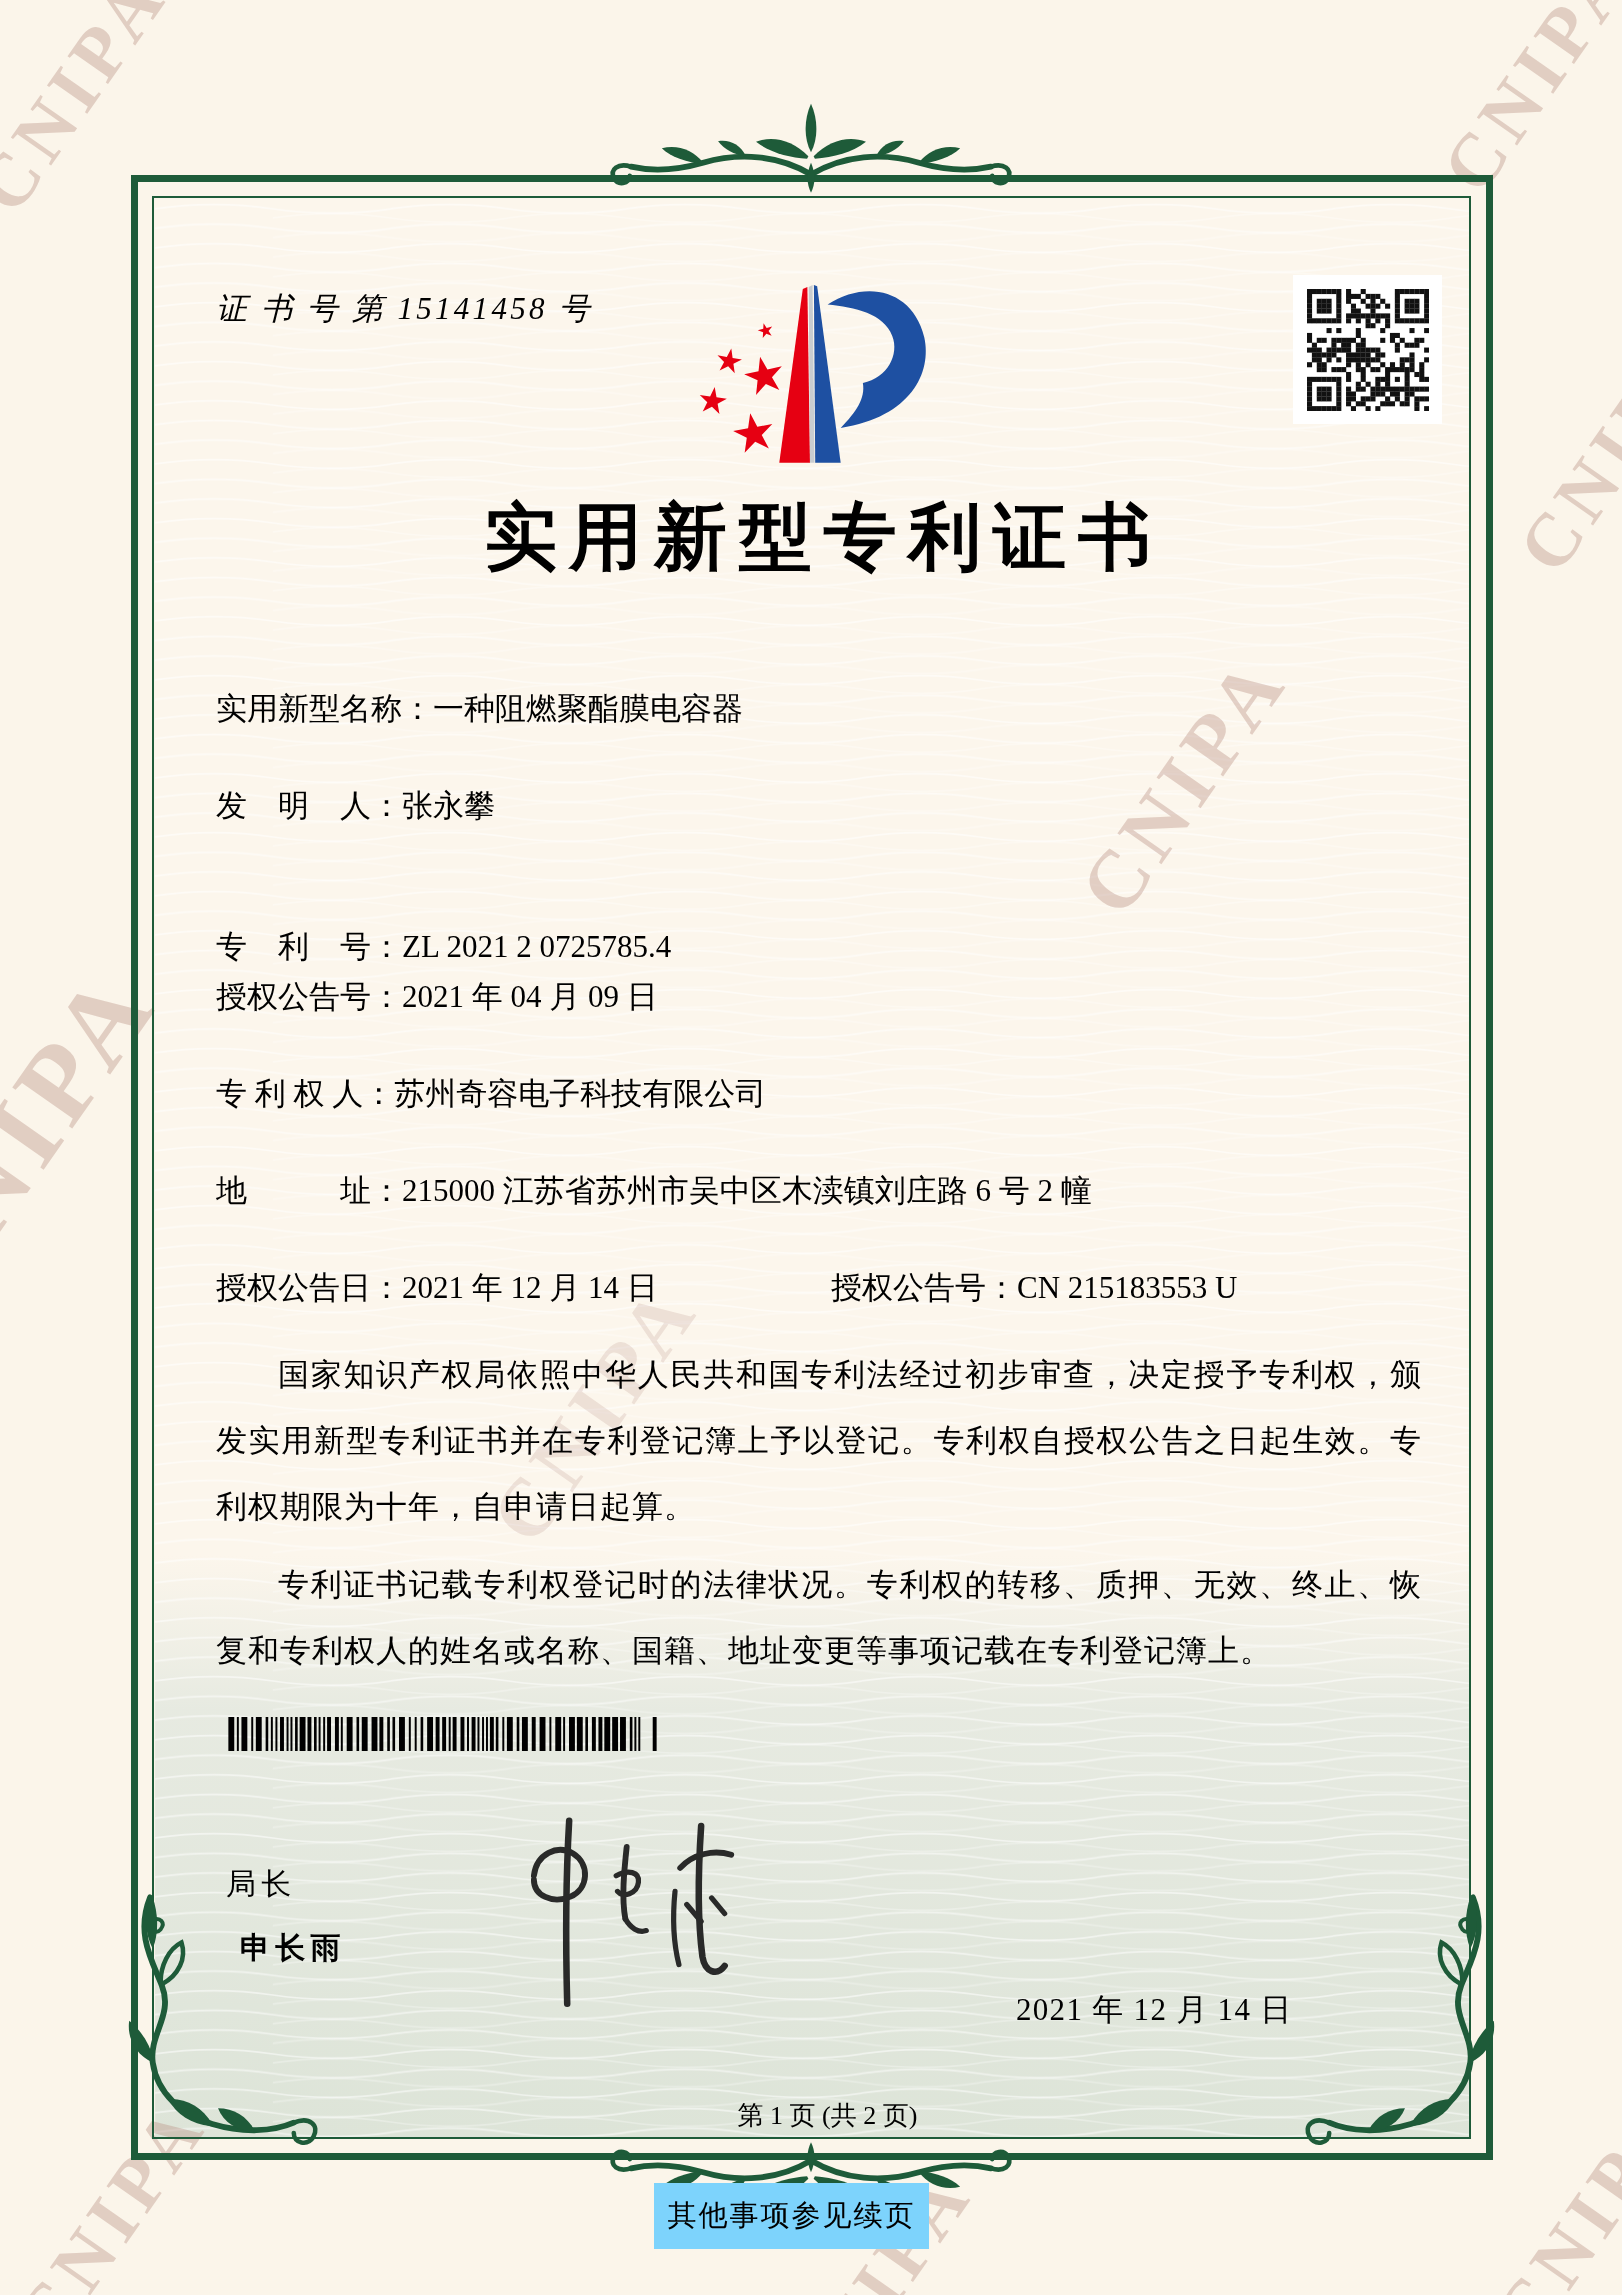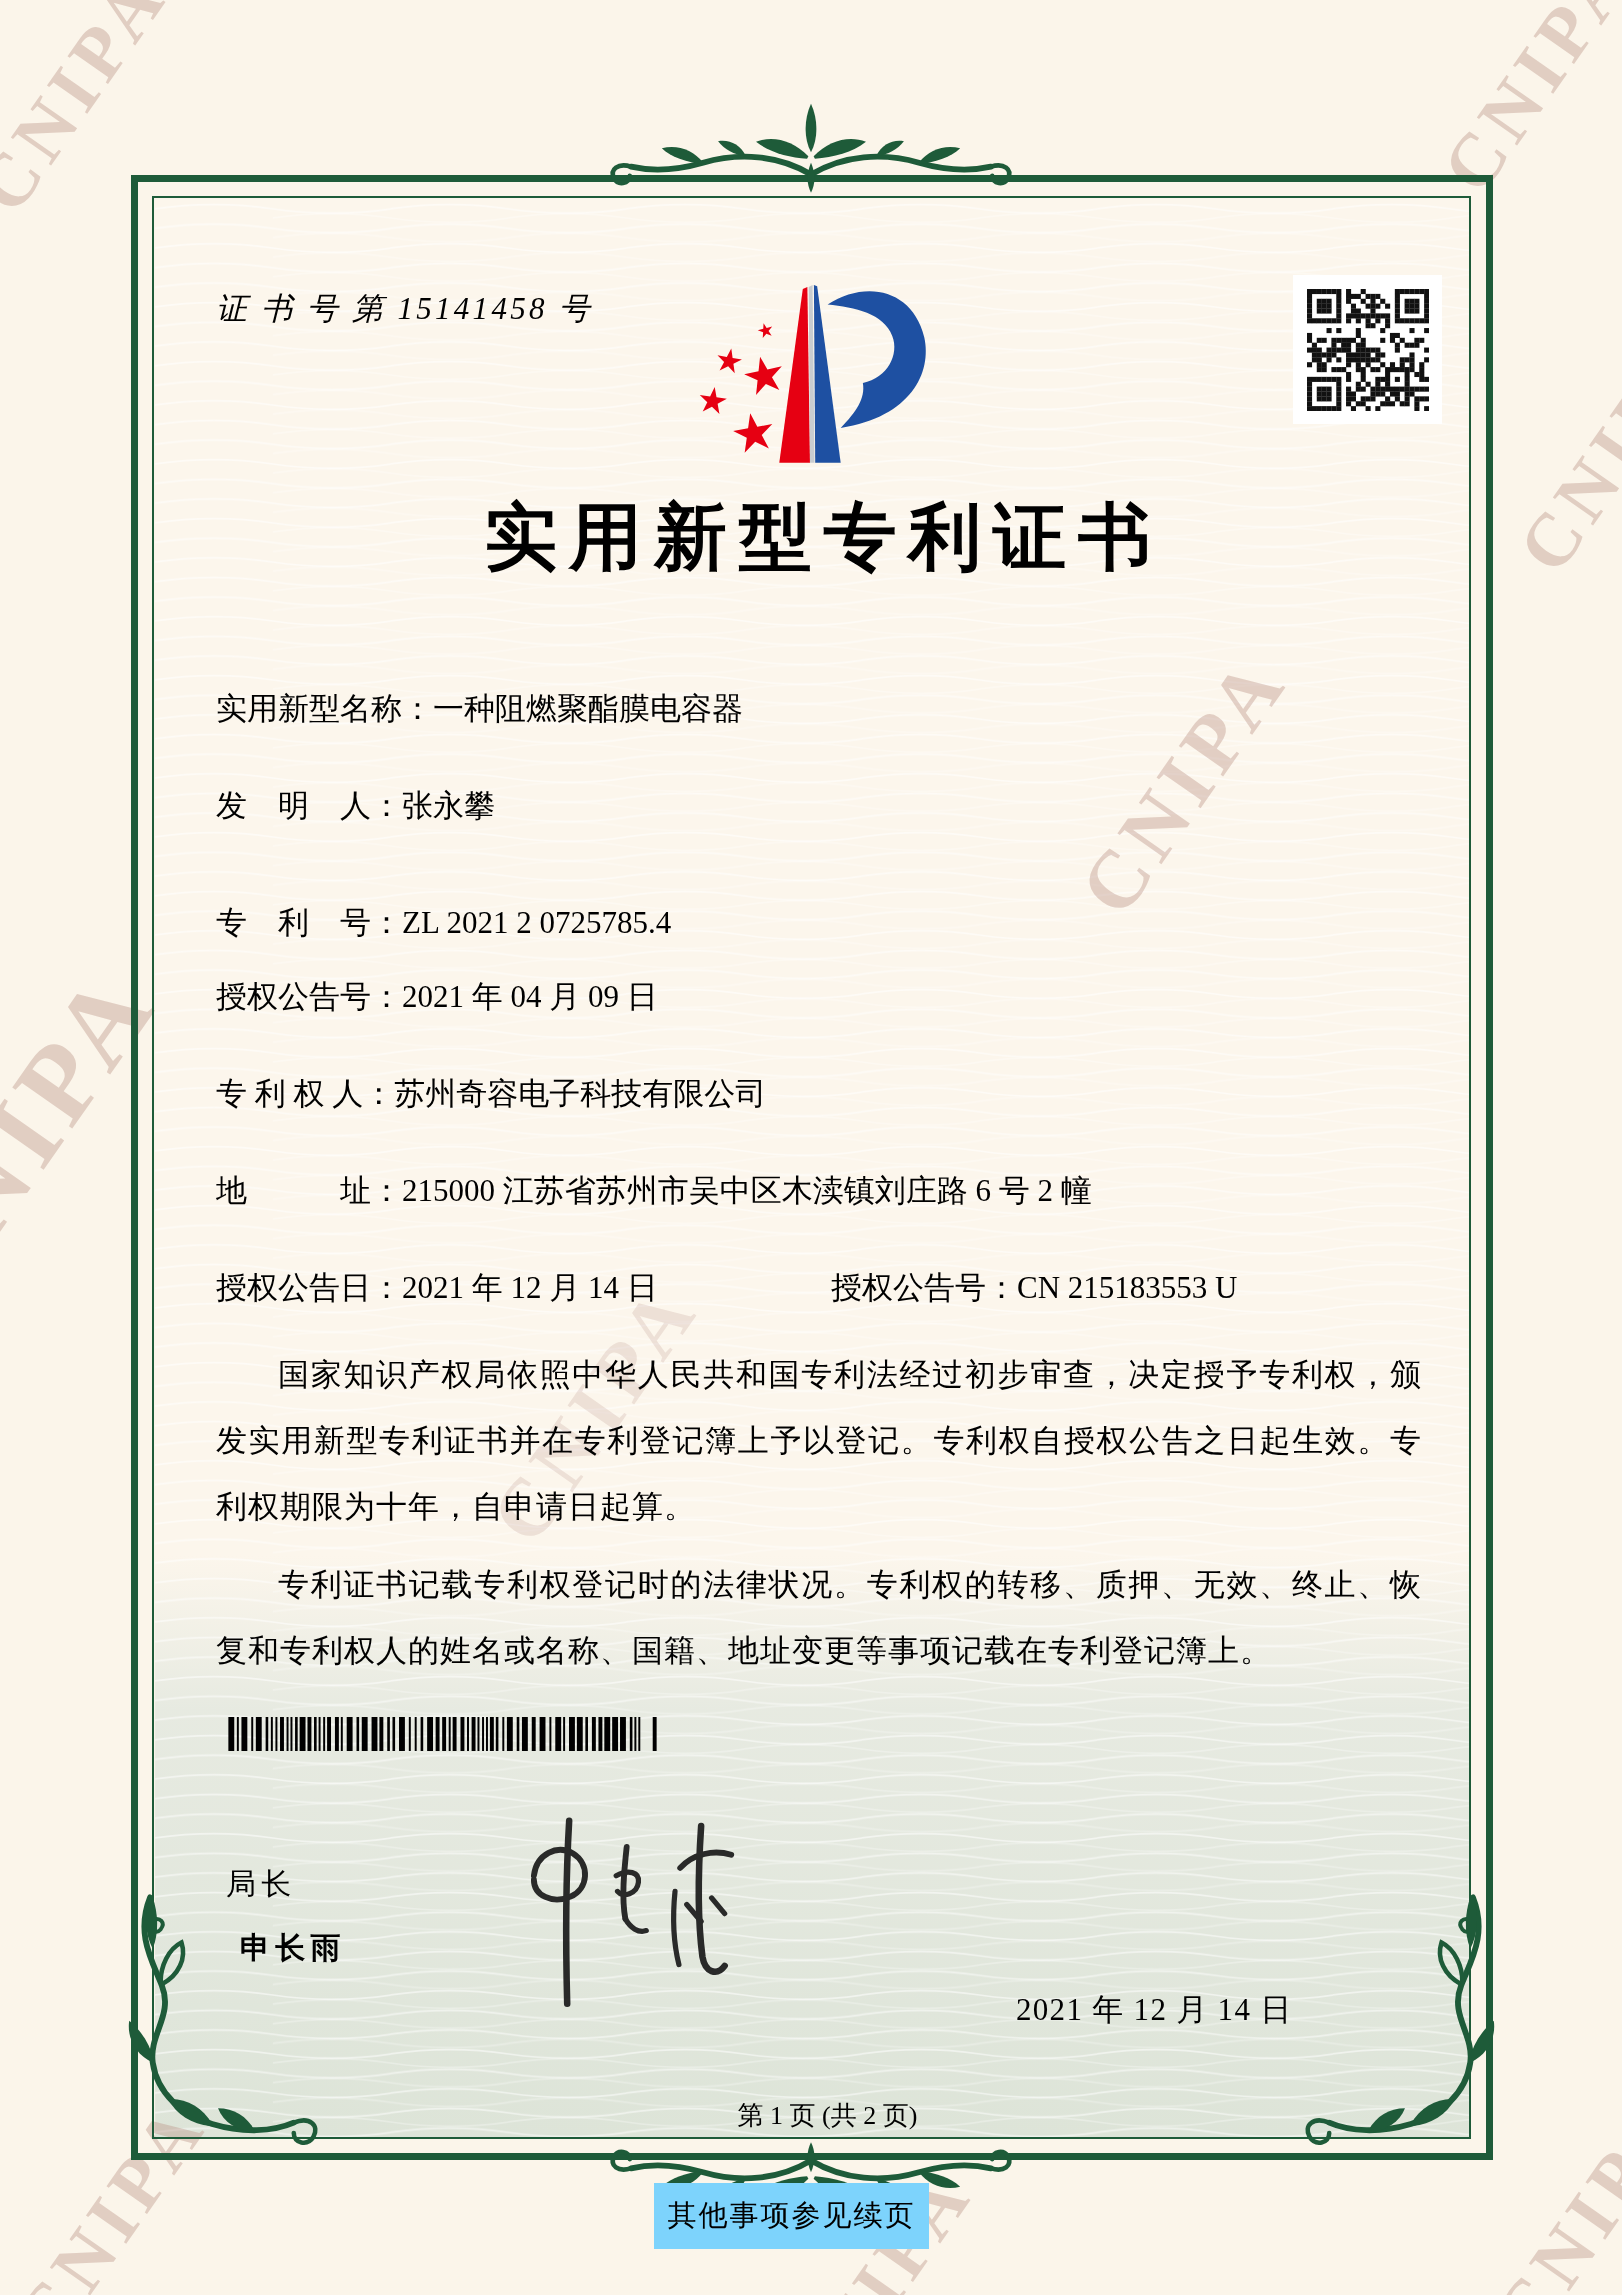--- a/index.html
+++ b/index.html
@@ -37,21 +37,21 @@
   #orn-br{left:1277px;top:1894px;width:222px;height:268px;}
   #orn-bl{left:124px;top:1894px;width:222px;height:268px;transform:scaleX(-1);}
   
   .cert-no{position:absolute;left:216px;top:288px;font-size:31px;letter-spacing:3.3px;z-index:6;font-style:italic;}
   .logo{position:absolute;left:694px;top:255px;width:262px;height:222px;z-index:6;}
   .qr-pad{position:absolute;left:1293px;top:275px;width:149px;height:149px;background:#fff;z-index:5;}
   #qr-svg{position:absolute;left:1307px;top:289px;z-index:6;}
   .title{position:absolute;left:152px;top:489px;width:1319px;text-align:center;
     font-size:73px;font-weight:700;letter-spacing:11.8px;z-index:6;padding-left:12px;}
   .row{position:absolute;left:216px;font-size:31px;white-space:nowrap;z-index:6;}
-  .r1{top:688px}.r2{top:785px}.r3{top:902px}.r4{top:976px}
+  .r1{top:688px}.r2{top:785px}.r3{top:926px}.r4{top:976px}
   .r5{top:1073px}.r6{top:1170px}.r7{top:1267px}
   .grant-no{position:absolute;left:615px;top:0;}
   .paras{position:absolute;left:204px;top:1330px;width:1230px;font-size:31px;
     line-height:2.13;text-align:justify;text-justify:inter-ideograph;letter-spacing:1px;z-index:6;}
   .paras p{margin:12px;text-indent:2em;}
   #barcode-svg{position:absolute;left:228px;top:1717px;z-index:6;}
   .sig-title{position:absolute;left:226px;top:1864px;font-size:30px;font-weight:400;
     letter-spacing:5.2px;font-family:"Liberation Sans","DejaVu Sans",sans-serif;z-index:6;}
   .sig-name{position:absolute;left:240px;top:1928px;font-size:30px;font-weight:700;
     letter-spacing:5.2px;font-family:"Liberation Sans","DejaVu Sans",sans-serif;z-index:6;}

